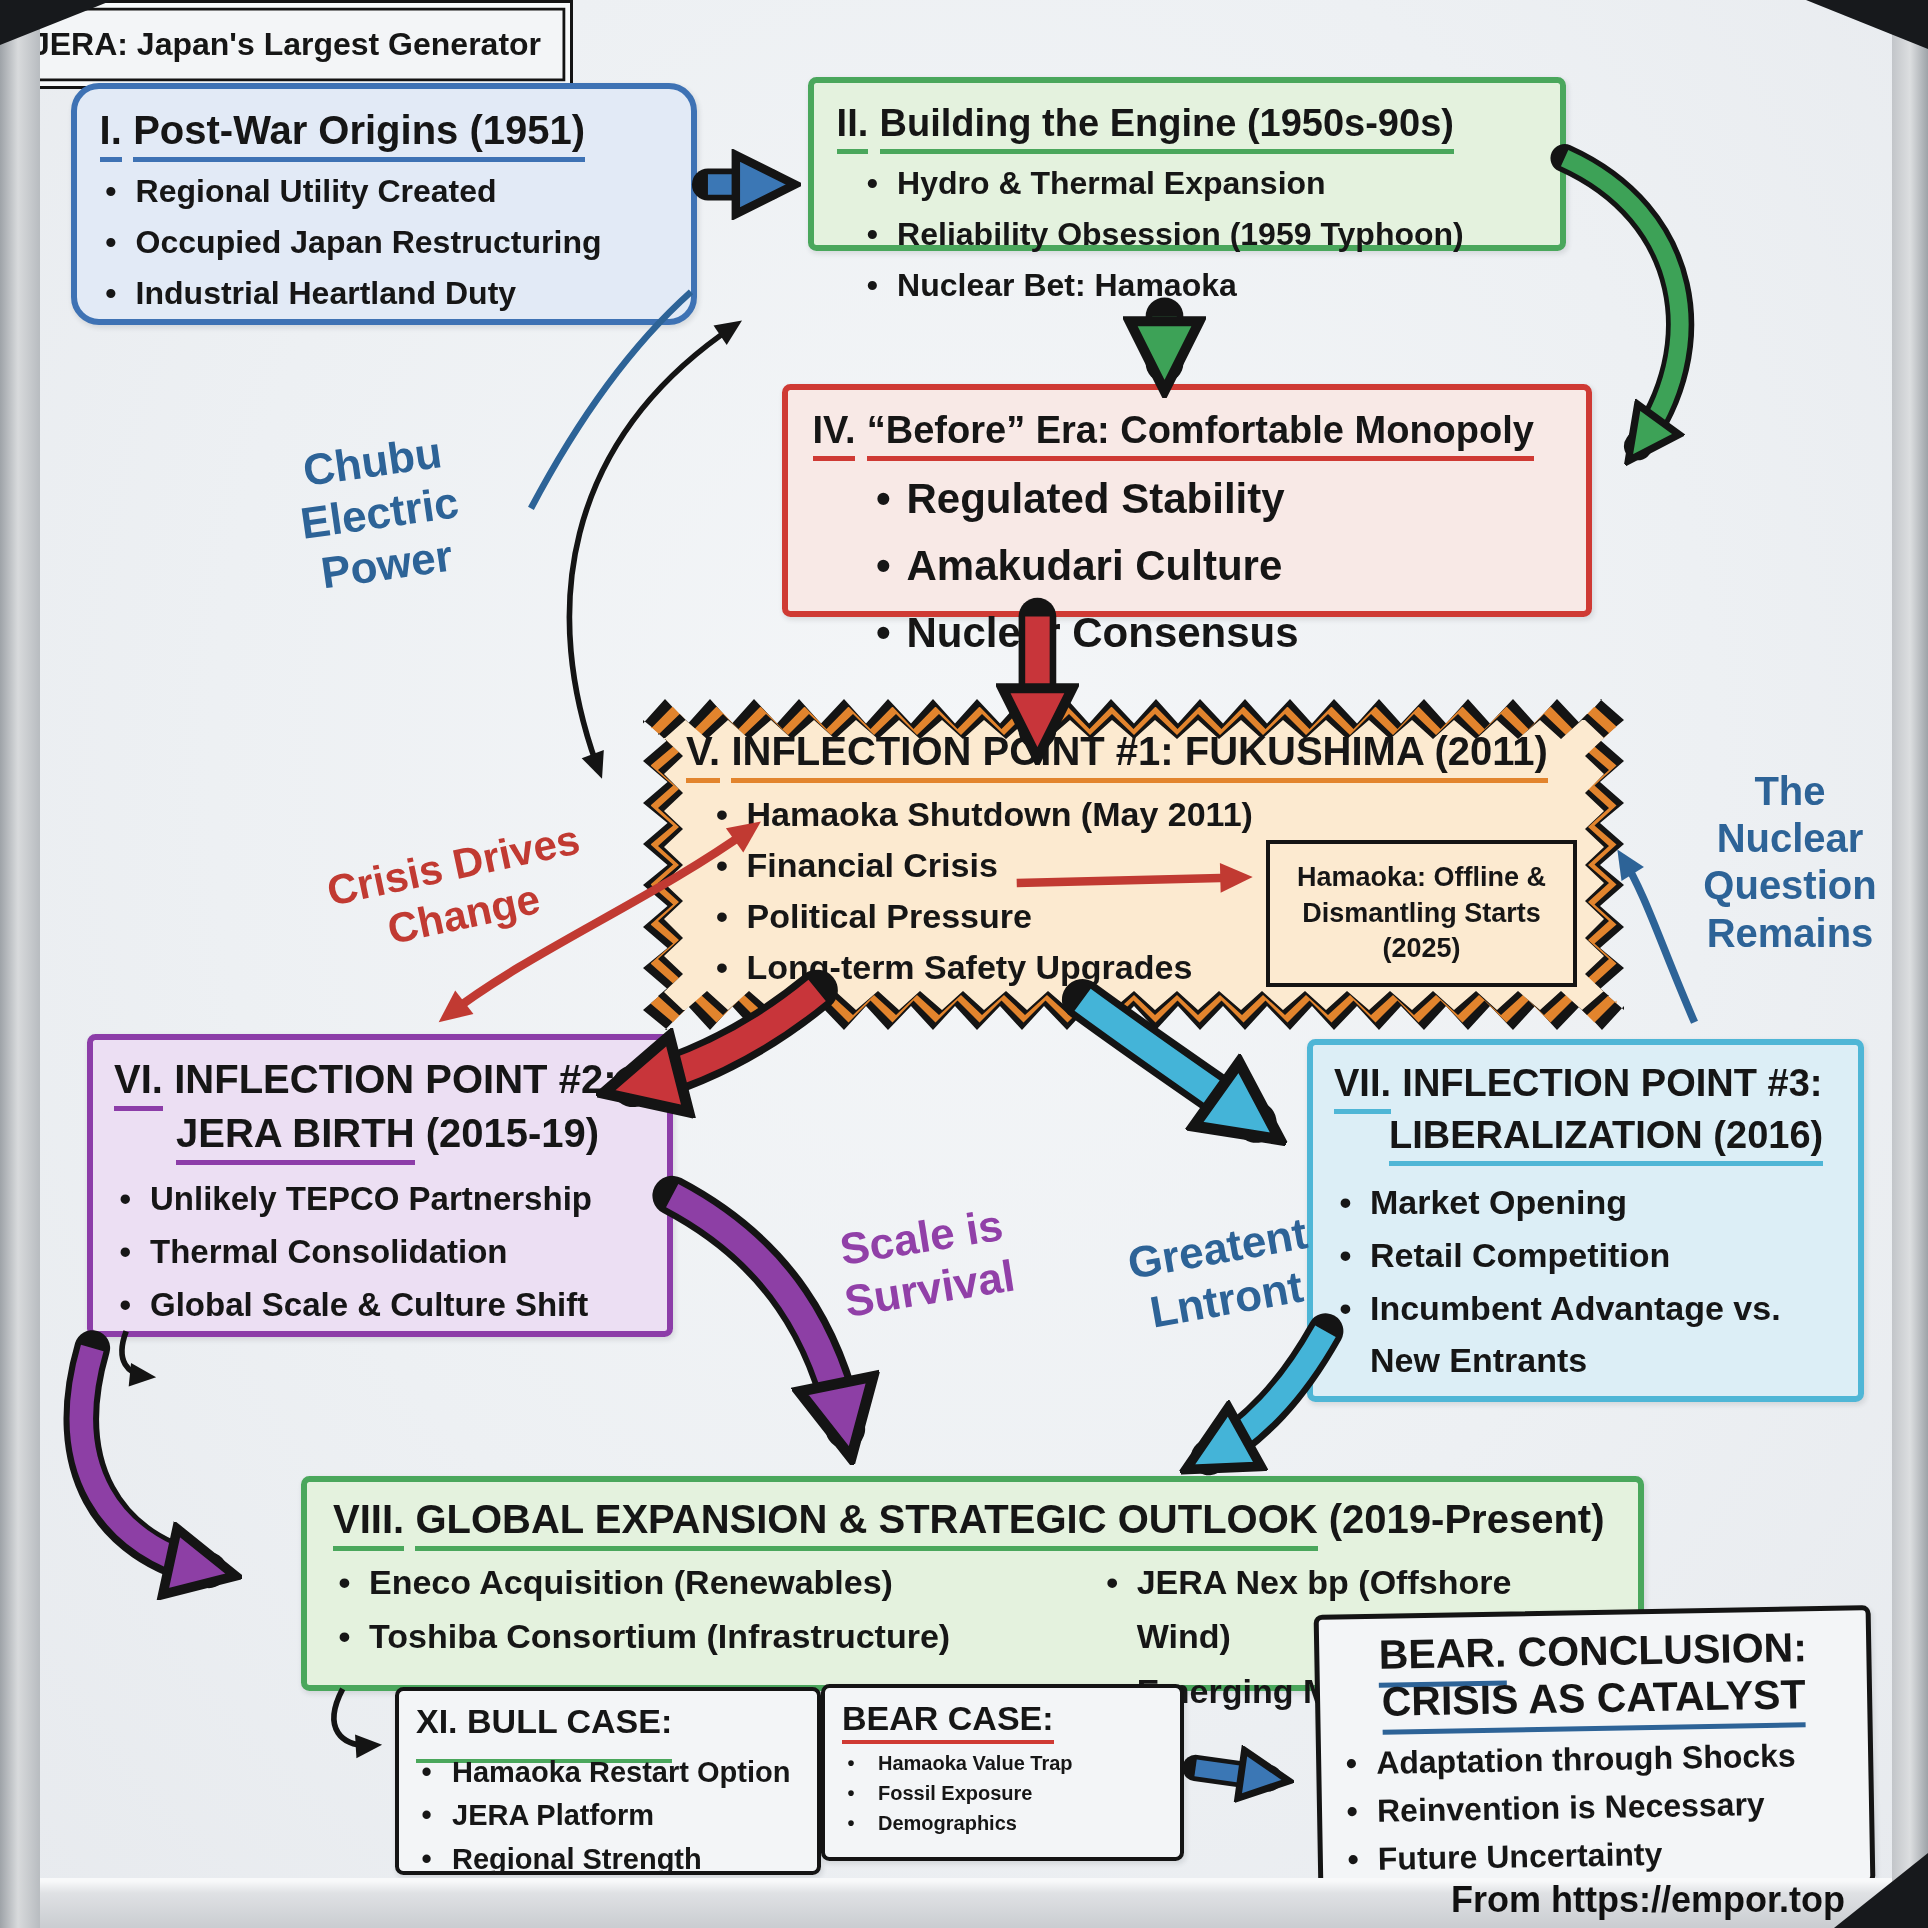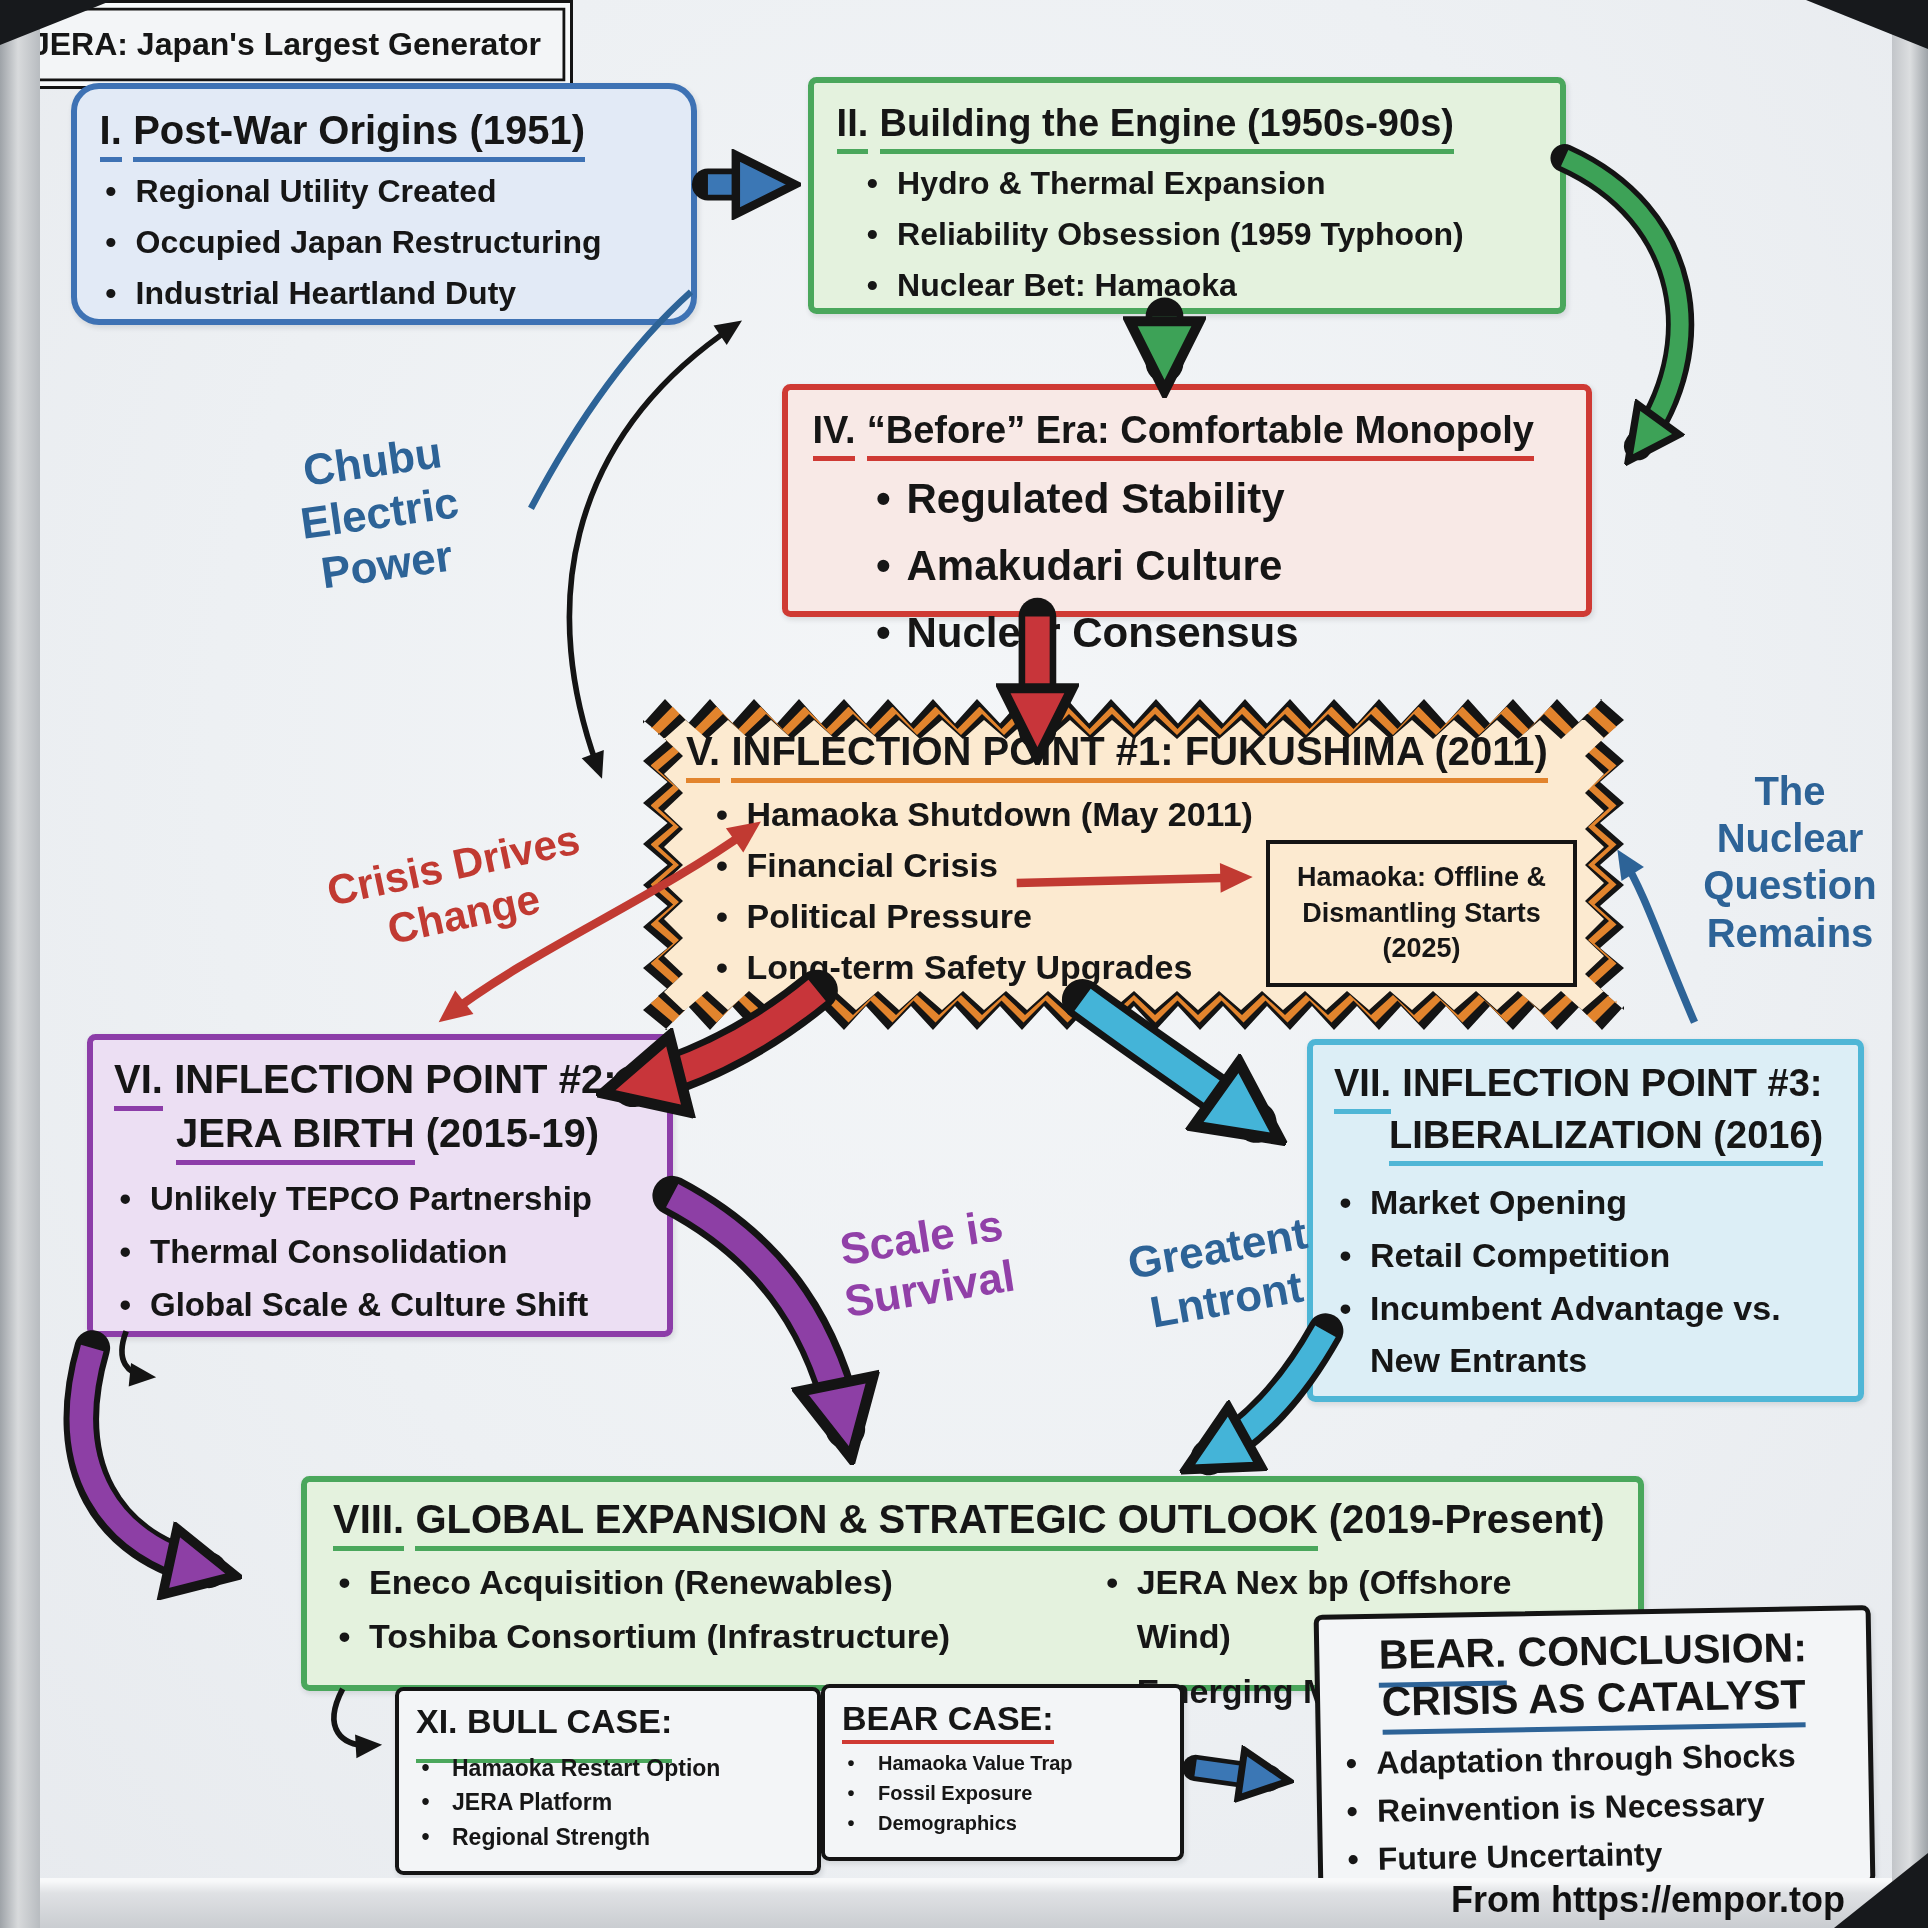--- a/index.html
+++ b/index.html
@@ -31,37 +31,37 @@
   
   .c-blue  {--c:#3e72b4;border:6.6px solid #3e72b4;background:#e2eaf6;}
   .c-green {--c:#4aa75c;border:6.6px solid #4aa75c;background:#e4f2de;}
   .c-red   {--c:#cf3a34;border:6.6px solid #cf3a34;background:#f8e9e6;}
   .c-purple{--c:#8c3da8;border:6.6px solid #8c3da8;background:#ecdff3;}
   .c-cyan  {--c:#4fb6d6;border:6.6px solid #4fb6d6;background:#dceef6;}
   .c-black {--c:#2d6397;border:4.7px solid #141414;background:#f3f5f7;}
   
   #box1{left:71px;top:83px;width:626px;height:242px;padding:19px 22.6px;font-size:40px;border-radius:28px;}
   #box1 ul{font-size:32px;line-height:1.6;}
-  #box2{left:808px;top:77px;width:758px;height:237px;padding:19px 22.6px;font-size:38px;}
+  #box2{left:808px;top:77px;width:758px;height:174px;padding:19px 22.6px;font-size:38px;}
   #box2 ul{font-size:32px;line-height:1.6;margin-left:24.5px;}
   #box4{left:782px;top:384px;width:810px;height:233px;padding:19px 24.5px;font-size:38px;}
   #box4 ul{font-size:42px;line-height:1.6;margin-left:58px;}
   #box6{left:87px;top:1034px;width:586px;height:303px;padding:17px 21px;font-size:40px;}
   #box6 .t2{margin:9.4px 0 0 62px;white-space:nowrap;}
   #box6 ul{font-size:33px;line-height:1.6;margin-top:17px;}
   #box7{left:1307px;top:1039px;width:557px;height:363px;padding:17px 21px;font-size:38px;}
   #box7 .t2{margin:9.4px 0 0 55px;white-space:nowrap;}
   #box7 ul{font-size:34px;line-height:1.55;margin-top:19px;}
   #box8{left:301px;top:1476px;width:1343px;height:215px;padding:15px 26px;font-size:40px;}
   .cols{display:flex;}
   #box8 ul{font-size:34px;line-height:1.6;}
   #box8 .col1{width:772px;}
   #bull{left:395px;top:1687px;width:426px;height:188px;padding:11.3px 17px;font-size:34px;z-index:12;}
   #bull .u{--c:#4aa75c;border-bottom-width:4.7px;padding-bottom:19px;}
-  #bull ul{font-size:23px;line-height:1.5;margin-top:9.4px;}
+  #bull ul{font-size:29px;line-height:1.5;margin-top:9.4px;}
   #bear{left:821px;top:1684px;width:363px;height:177px;padding:11.3px 17px;font-size:34px;z-index:12;}
   #bear .u{--c:#cf3a34;border-bottom-width:4.7px;padding-bottom:2.8px;}
   #bear ul{font-size:20px;line-height:1.5;margin-top:9.4px;}
   #box13{left:1316px;top:1610px;width:557px;height:279px;padding:13px 19px;font-size:41px;
          border-width:5.6px;text-align:center;transform:rotate(-1deg);z-index:12;}
   #box13 .u{border-bottom-width:5.6px;}
   #box13 ul{font-size:32px;line-height:1.5;margin-top:13px;text-align:left;}
   #jera{left:171px;top:1330px;width:567px;height:83px;z-index:12;background:#f3f5f7;
         border:3.8px solid #141414;box-shadow:inset 0 0 0 4.7px #f8fafb, inset 0 0 0 7.5px #141414;
         display:flex;align-items:center;justify-content:center;font-size:32px;white-space:nowrap;}

